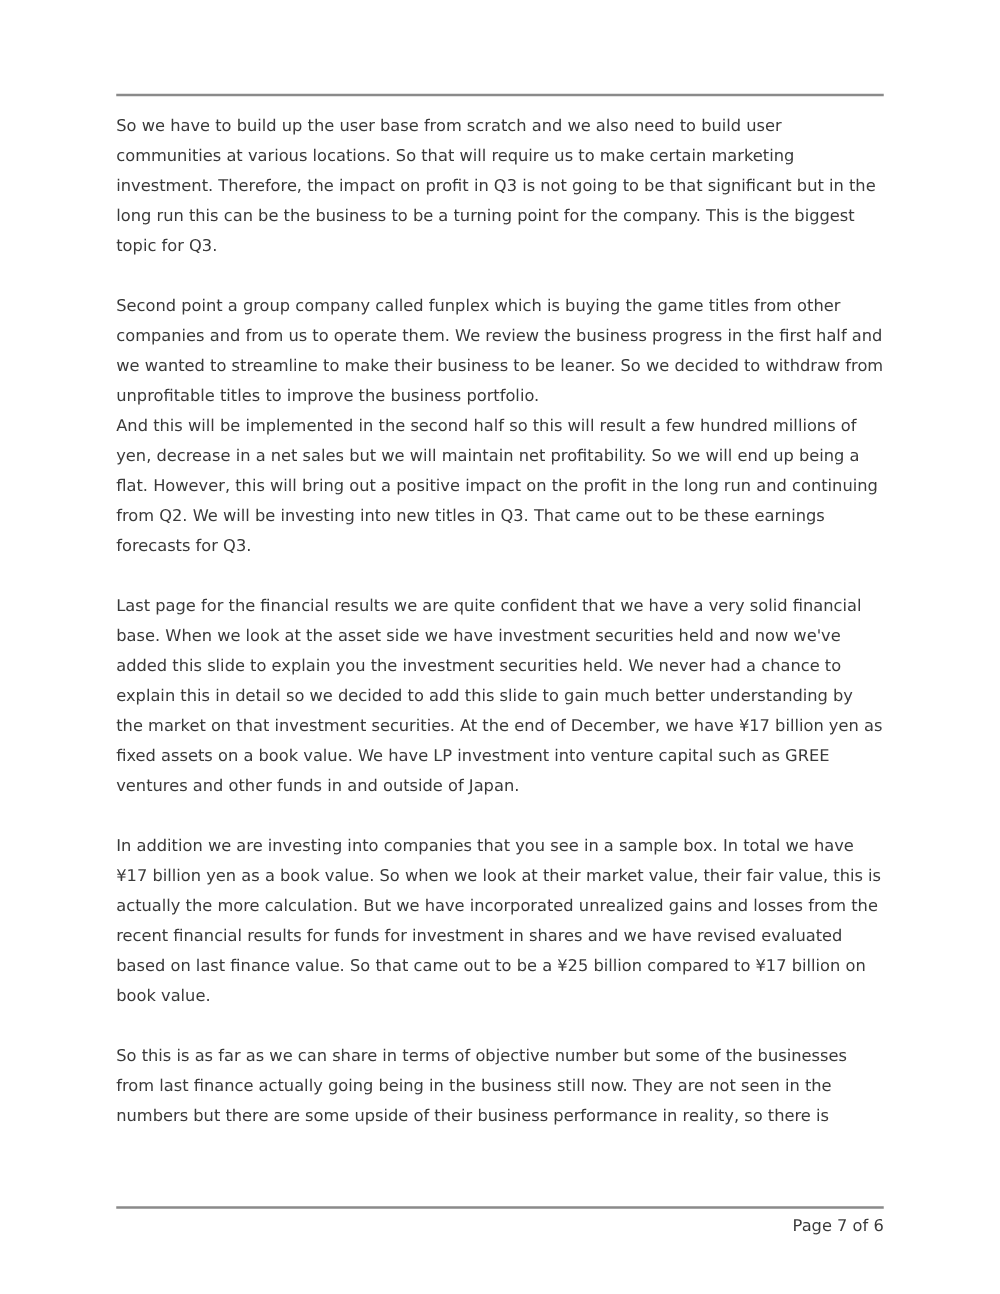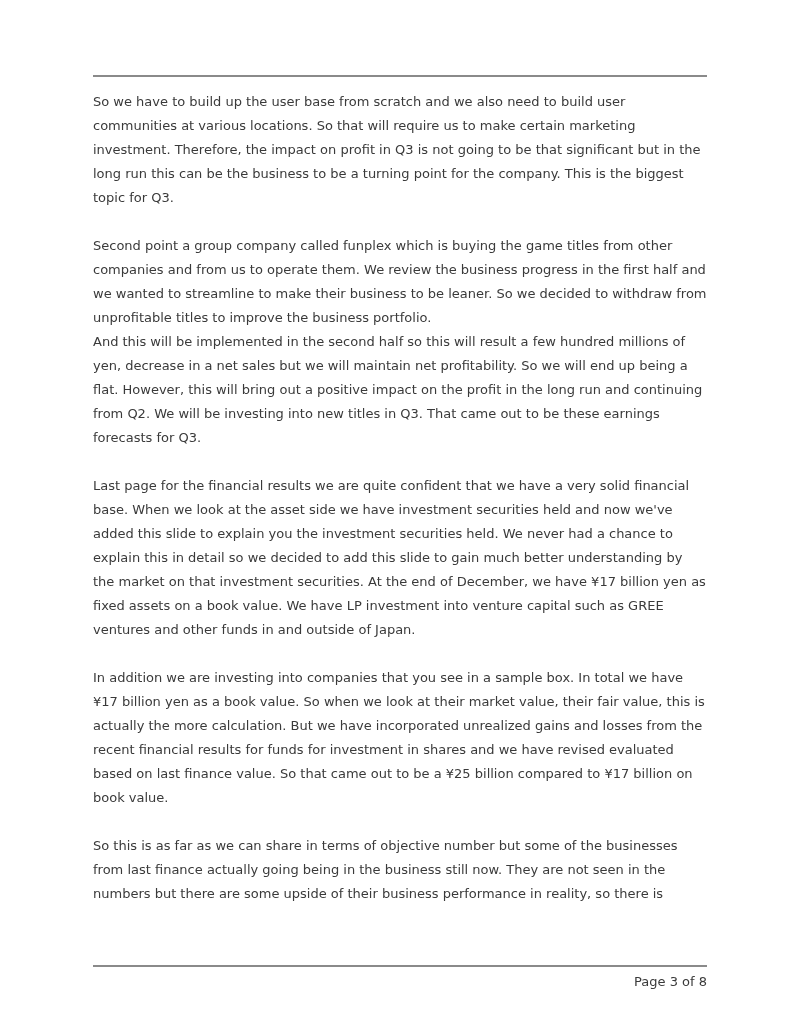--- a/index.html
+++ b/index.html
@@ -59,15 +59,15 @@
     <p>So we have to build up the user base from scratch and we also need to build user communities at various locations. So that will require us to make certain marketing investment. Therefore, the impact on profit in Q3 is not going to be that significant but in the long run this can be the business to be a turning point for the company. This is the biggest topic for Q3.</p>
     <p>Second point a group company called funplex which is buying the game titles from other companies and from us to operate them. We review the business progress in the first half and we wanted to streamline to make their business to be leaner. So we decided to withdraw from unprofitable titles to improve the business portfolio.
 And this will be implemented in the second half so this will result a few hundred millions of yen, decrease in a net sales but we will maintain net profitability. So we will end up being a flat. However, this will bring out a positive impact on the profit in the long run and continuing from Q2. We will be investing into new titles in Q3. That came out to be these earnings forecasts for Q3.</p>
     <p>Last page for the financial results we are quite confident that we have a very solid financial base. When we look at the asset side we have investment securities held and now we've added this slide to explain you the investment securities held. We never had a chance to explain this in detail so we decided to add this slide to gain much better understanding by the market on that investment securities. At the end of December, we have ¥17 billion yen as fixed assets on a book value. We have LP investment into venture capital such as GREE ventures and other funds in and outside of Japan.</p>
     <p>In addition we are investing into companies that you see in a sample box. In total we have ¥17 billion yen as a book value. So when we look at their market value, their fair value, this is actually the more calculation. But we have incorporated unrealized gains and losses from the recent financial results for funds for investment in shares and we have revised evaluated based on last finance value. So that came out to be a ¥25 billion compared to ¥17 billion on book value.</p>
     <p>So this is as far as we can share in terms of objective number but some of the businesses from last finance actually going being in the business still now. They are not seen in the numbers but there are some upside of their business performance in reality, so there is</p>
   </div>
 
   <div class="rule rule-bottom"></div>
 
-  <div class="page-number">Page 3 of 8</div>
+  <div class="page-number">Page 7 of 6</div>
 
 </div>
 
 </body></html>

